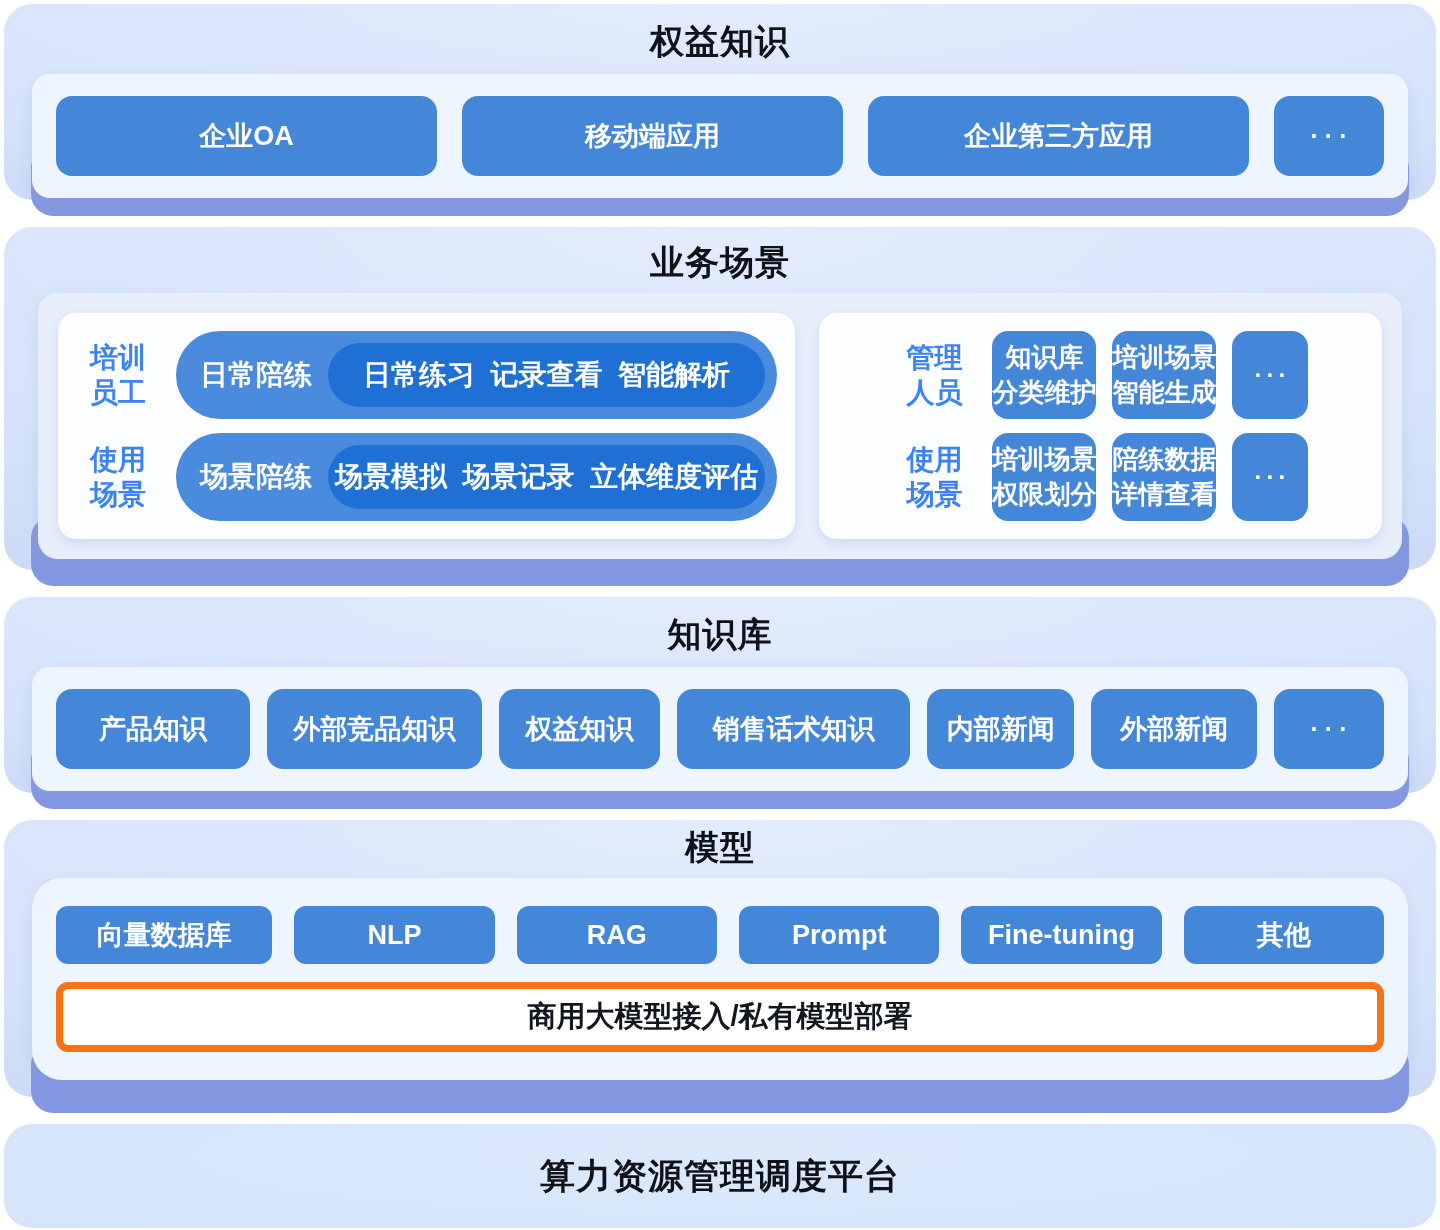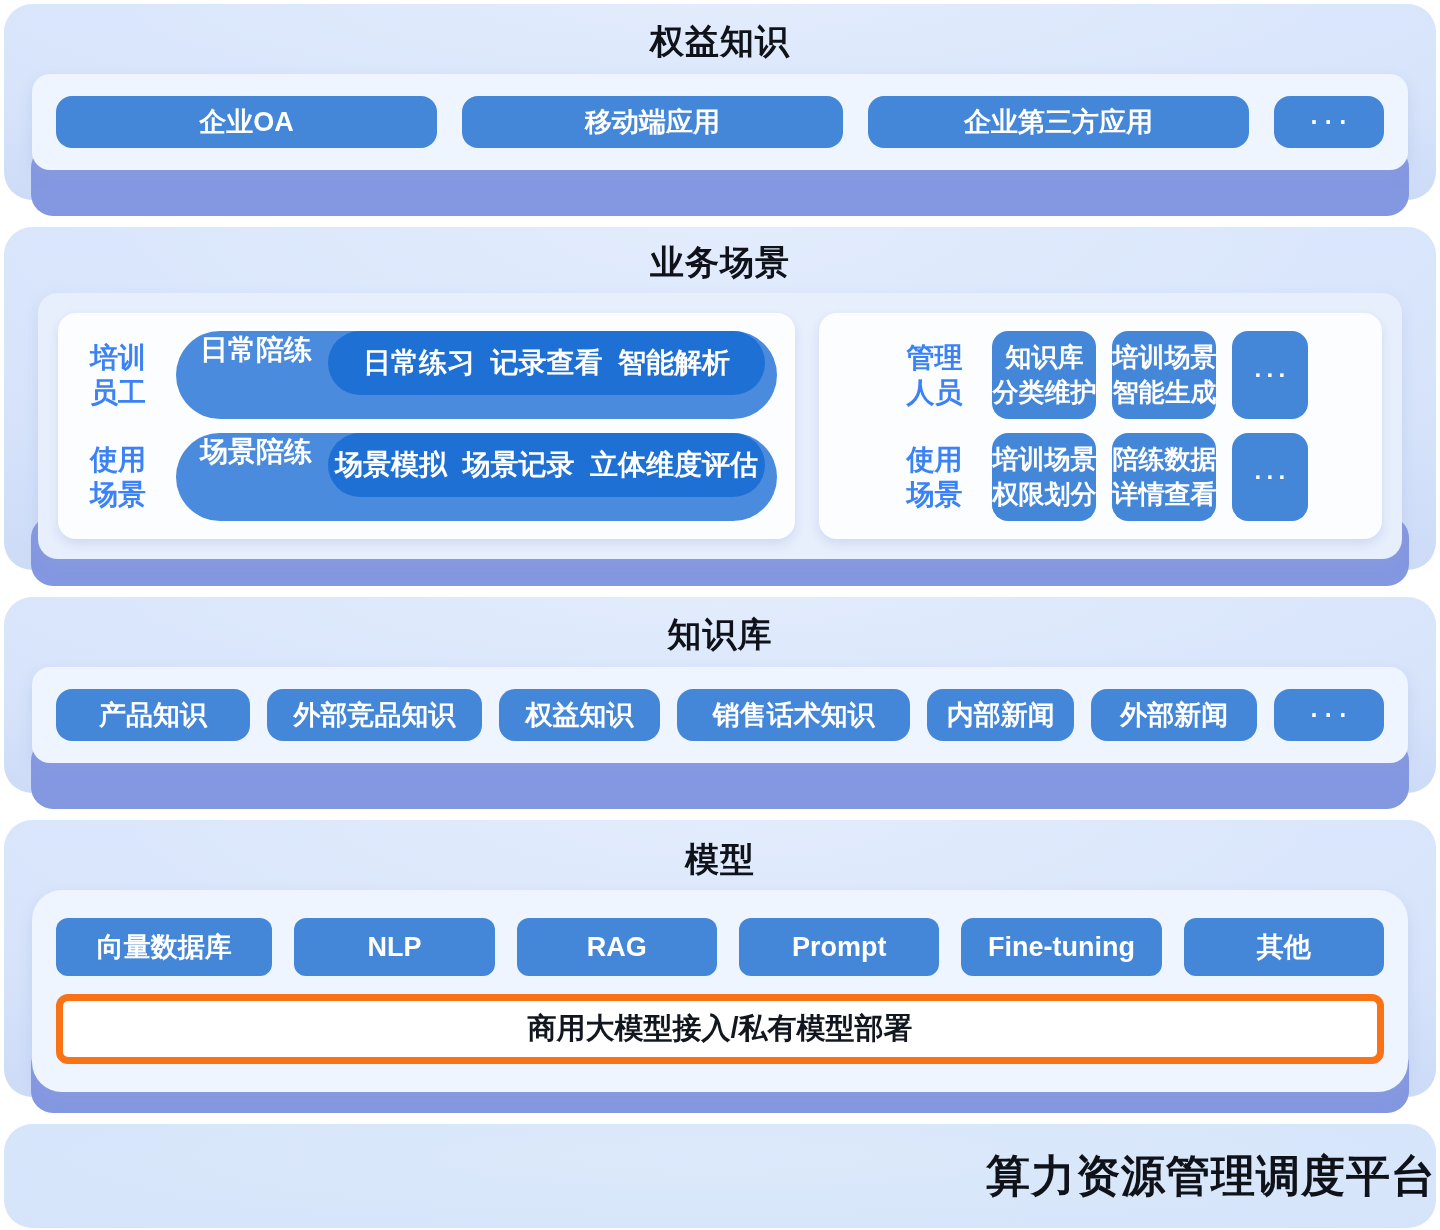--- a/index.html
+++ b/index.html
@@ -50,21 +50,21 @@
   }
   .btn-row{
     display:flex;
     gap:25px;
     padding:22px 24px;
   }
   .node{
     background:#4486d8;
     color:#ffffff;
     border-radius:16px;
-    height:52px;
+    height:80px;
     display:flex;
     align-items:center;
     justify-content:center;
     font-size:27px;
     font-weight:600;
     text-align:center;
     box-sizing:border-box;
   }
   .grow{flex:1 1 0;}
   .dots{
@@ -112,20 +112,21 @@
     line-height:1.25;
     white-space:pre-line;
     text-align:center;
   }
   .pill-outer{
     flex:1 1 0;
     height:88px;
     background:#4a8bdd;
     border-radius:44px;
     display:flex;
+    align-items:center;
     padding:0 12px 0 24px;
     gap:16px;
     box-sizing:border-box;
   }
   .pill-name{
     color:#ffffff;
     font-size:28px;
     font-weight:700;
     white-space:nowrap;
   }
@@ -201,22 +202,22 @@
     box-sizing:border-box;
   }
 
   
   .platform{
     height:104px;
     border-radius:28px;
     background:radial-gradient(110% 170% at 50% 30%, #dce9fb 0%, #d1e1f9 100%);
     display:flex;
     align-items:center;
-    justify-content:flex-end;
-    font-size:44px;
+    justify-content:center;
+    font-size:35px;
     font-weight:700;
     color:#0f1319;
     letter-spacing:1px;
   }
 
   
   .s-touch{height:196px;}
   .s-biz{height:343px;}
   .s-kb{height:196px;}
   .s-model{height:277px;}
@@ -290,21 +291,21 @@
       <div class="node kb-1">外部竞品知识</div>
       <div class="node kb-2">权益知识</div>
       <div class="node kb-3">销售话术知识</div>
       <div class="node kb-4">内部新闻</div>
       <div class="node kb-5">外部新闻</div>
       <div class="node dots">···</div>
     </div>
   </section>
 
   <section class="layer s-model">
-    <h2 class="layer-title" style="padding-top:18px;">模型</h2>
+    <h2 class="layer-title" style="padding-top:6px;">模型</h2>
     <div class="model-panel">
       <div class="model-row">
         <div class="node vector">向量数据库</div>
         <div class="node">NLP</div>
         <div class="node">RAG</div>
         <div class="node">Prompt</div>
         <div class="node">Fine-tuning</div>
         <div class="node">其他</div>
       </div>
       <div class="white-bar">商用大模型接入/私有模型部署</div>

